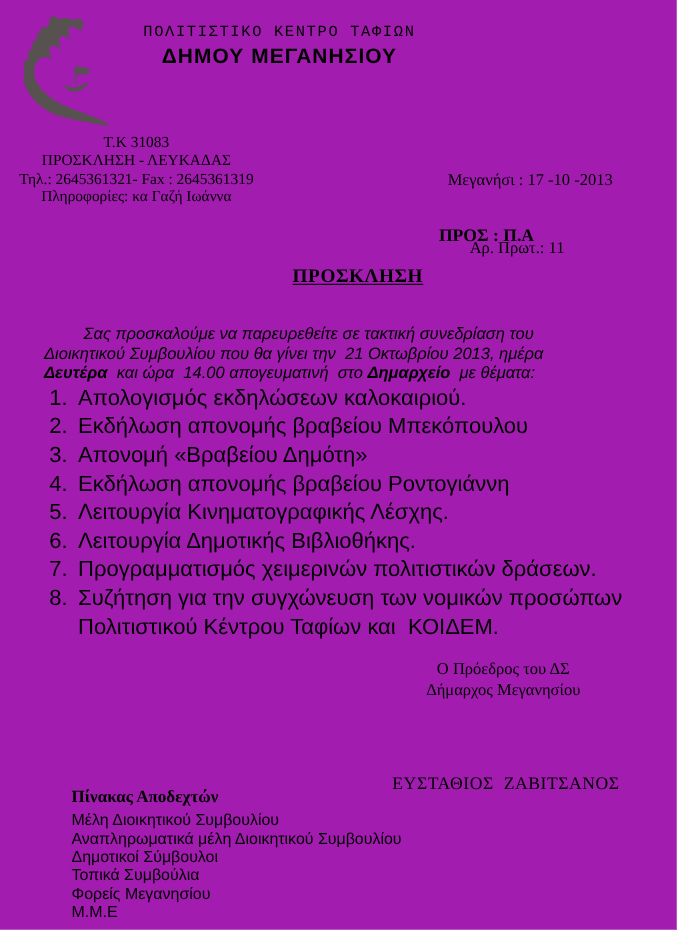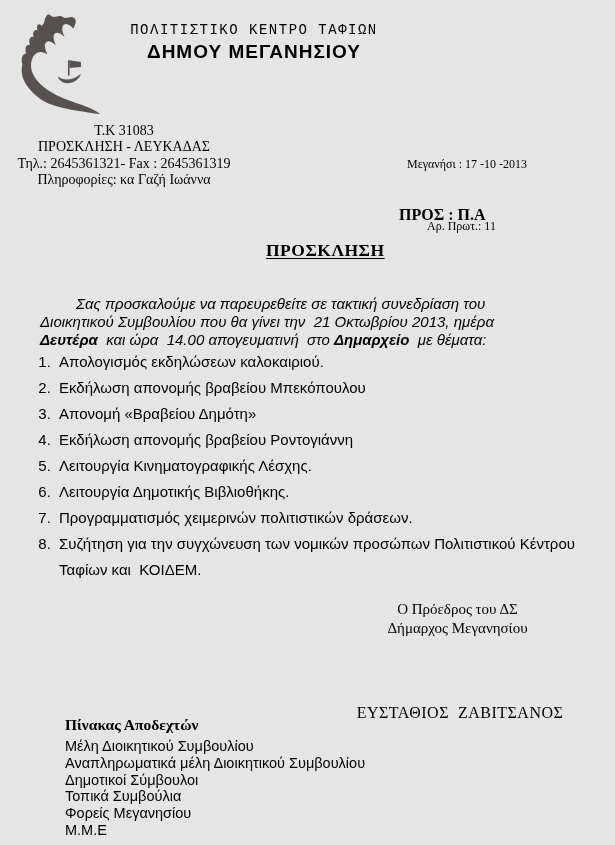--- a/index.html
+++ b/index.html
@@ -1,54 +1,54 @@
 <!DOCTYPE html>
 <html><head>
 <meta charset="utf-8">
 <style>
   html,body{margin:0;padding:0;}
   body{
     width:615px;height:845px;background:#ffffff;color:#000;
     font-family:"Liberation Serif", serif;
     position:relative;overflow:hidden;
   }
-  .page{position:absolute;inset:0;background:#e5e5e5;}
+  .page{position:absolute;inset:0;background:#a21caf;}
 
   
   .logo{position:absolute;left:8px;top:13px;width:96px;height:104px;}
 
   
   .org-block{position:absolute;left:108px;top:22px;width:292px;text-align:center;}
   .org-line1{font-family:"Liberation Mono", monospace;font-size:14px;letter-spacing:1.5px;white-space:pre-wrap;}
   .org-line2{font-family:"Liberation Sans", sans-serif;font-weight:bold;font-size:19px;letter-spacing:1px;margin-top:3px;}
 
   
   .address{position:absolute;left:0;top:123px;width:248px;text-align:center;
     font-size:14px;line-height:16.3px;}
 
   
-  .date-block{position:absolute;left:407px;top:113px;font-size:12px;line-height:20.5px;white-space:pre-wrap;}
+  .date-block{position:absolute;left:407px;top:113px;font-size:15px;line-height:20.5px;white-space:pre-wrap;}
   .date-block .proto{padding-left:20px;}
 
   
   .pros{position:absolute;left:399px;top:206px;font-weight:bold;font-size:16px;white-space:pre-wrap;}
 
   
   .doc-title{position:absolute;left:266px;top:240px;font-weight:bold;font-size:17.5px;
     letter-spacing:.5px;text-decoration:underline;text-underline-offset:2px;}
 
   
   .intro{position:absolute;left:40px;top:280px;width:497px;
     font-family:"Liberation Sans", sans-serif;font-style:italic;
     font-size:15px;line-height:18px;text-indent:36px;white-space:pre-wrap;}
   .intro .b{font-weight:bold;}
 
   
-  .agenda{position:absolute;left:28px;top:349px;width:548px;
-    font-family:"Liberation Sans", sans-serif;font-size:15px;}
+  .agenda{position:absolute;left:40px;top:349px;width:548px;
+    font-family:"Liberation Sans", sans-serif;font-size:20px;}
   .agenda ol{margin:0;padding-left:27px;}
   .agenda li{line-height:26px;padding-left:4px;white-space:pre-wrap;}
 
   
   .sig-role{position:absolute;left:340px;top:600px;width:235px;text-align:center;
     font-size:15px;line-height:18.5px;}
   .sig-name{position:absolute;left:330px;top:704px;width:260px;text-align:center;
     font-size:16px;letter-spacing:.5px;white-space:pre-wrap;}
 
   

